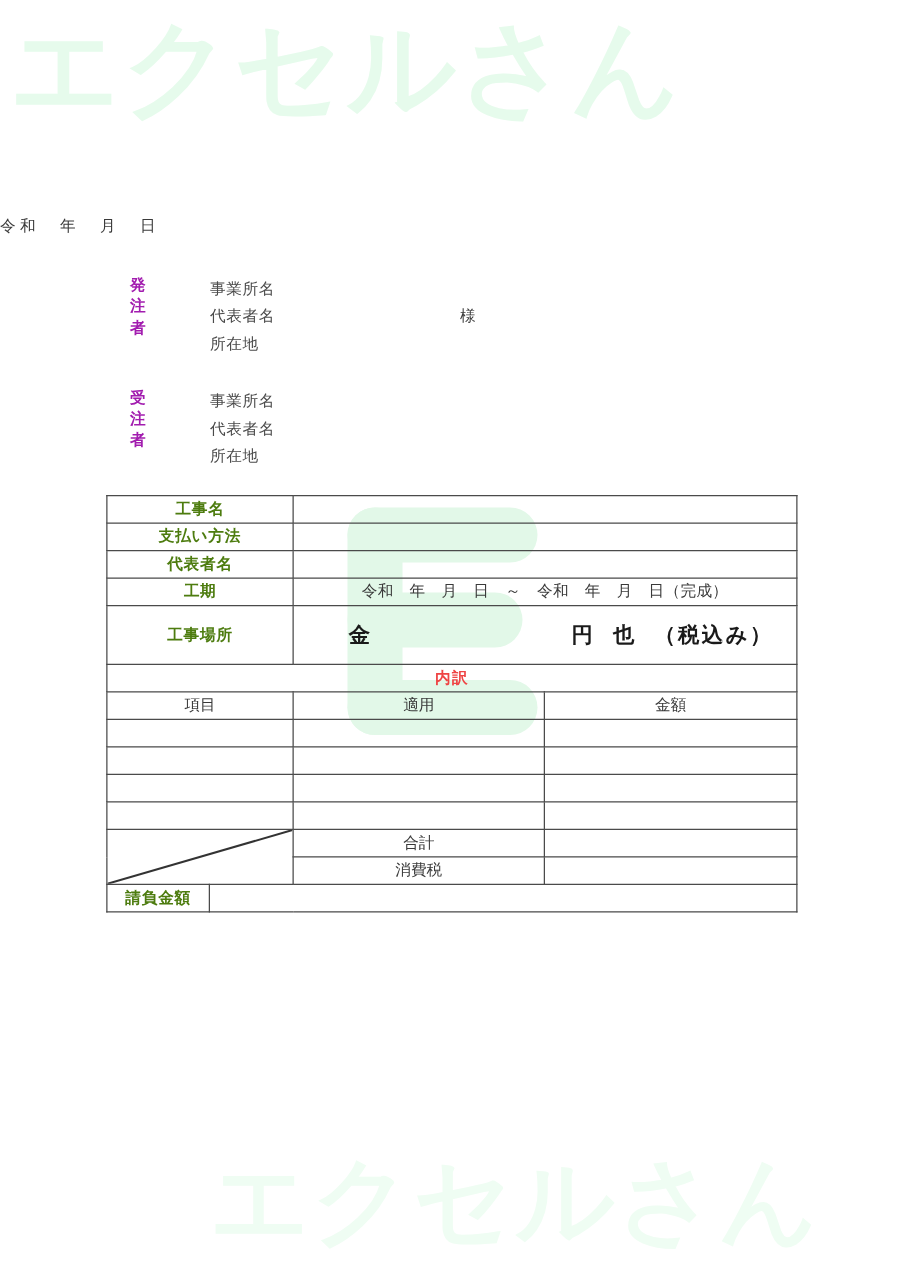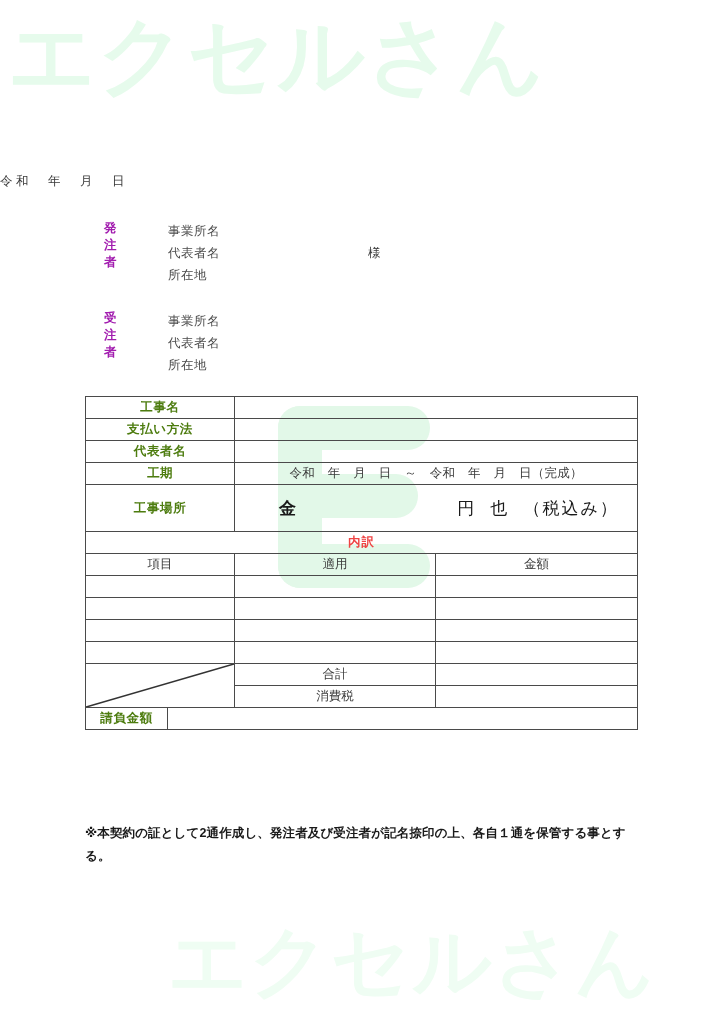--- a/index.html
+++ b/index.html
@@ -170,21 +170,21 @@
     font-size: 17px;
     font-weight: 700;
     color: #1a1a1a;
   }
   .amount-cell .tail {
     position: absolute;
     right: 18px;
     top: 50%;
     transform: translateY(-50%);
     font-size: 17px;
-    font-weight: 400;
+    font-weight: 700;
     color: #1a1a1a;
     letter-spacing: 0.12em;
     white-space: nowrap;
   }
   .amount-cell .tail .sp { display: inline-block; width: 14px; }
 
   .row-uchiwake td {
     height: 20px;
     font-weight: 700;
     color: #ef4444;
@@ -362,16 +362,15 @@
         </tr>
 
         <tr class="row-pay">
           <td class="lbl">請負金額</td>
           <td colspan="3"></td>
         </tr>
 
       </tbody>
     </table>
 
-    <div id="note">※本契約の証として2通作成し、発注者及び受注者が記名捺印の上、各自１通を保管する事とする。</div>
 
   </div>
 </div>
 
 </body></html>

